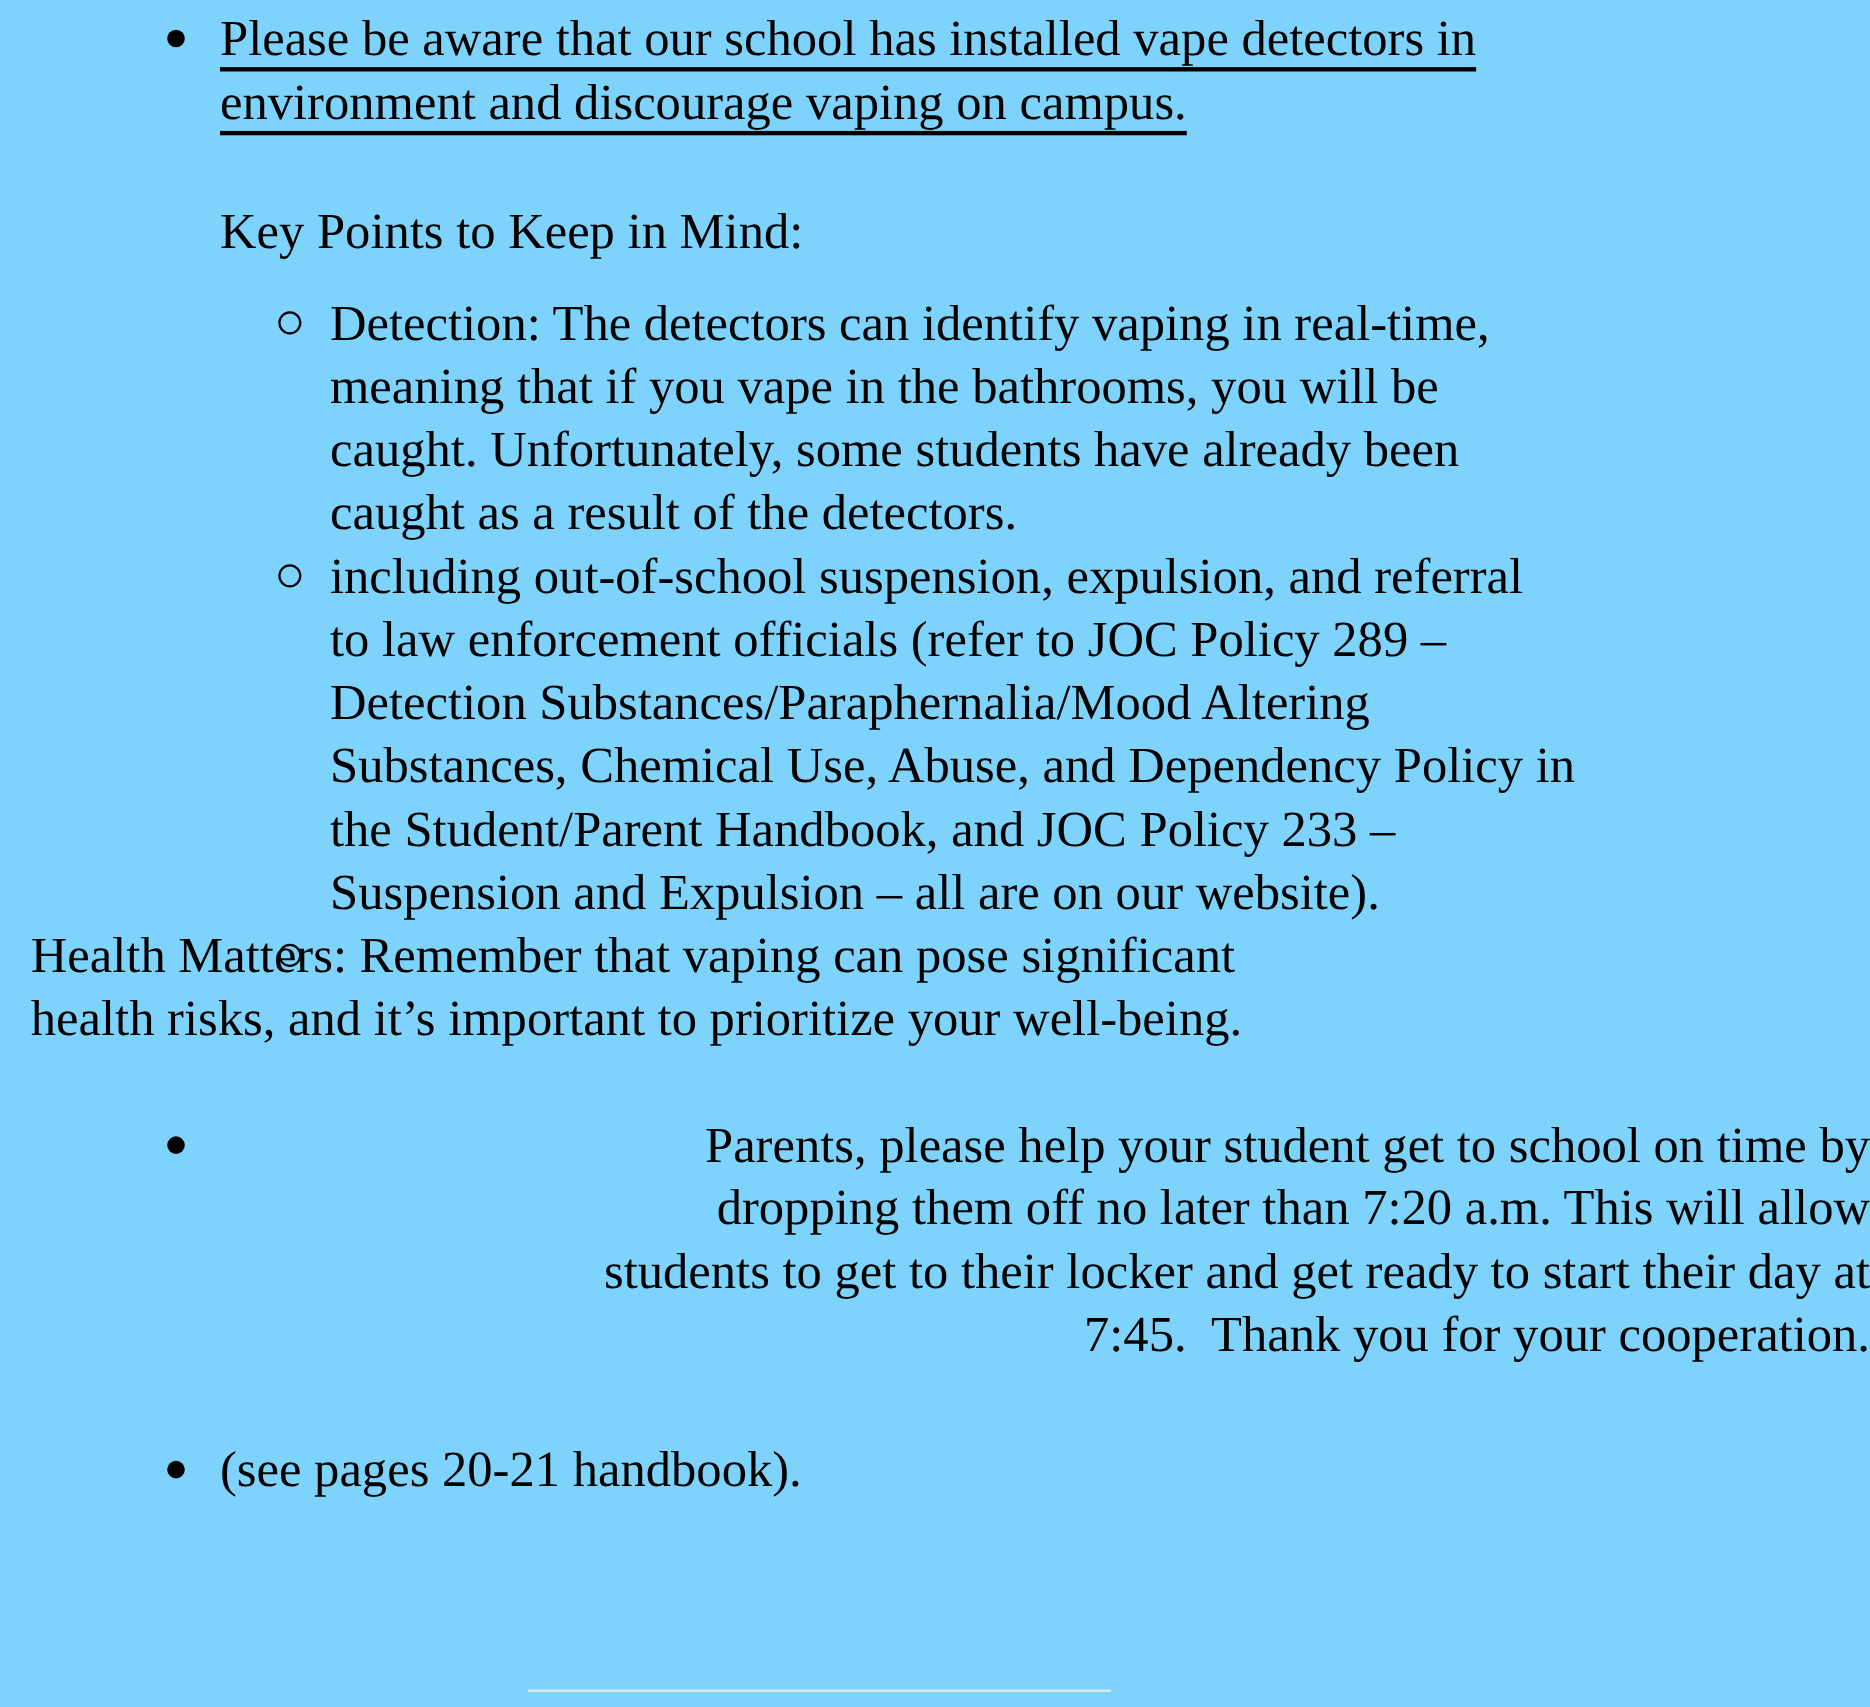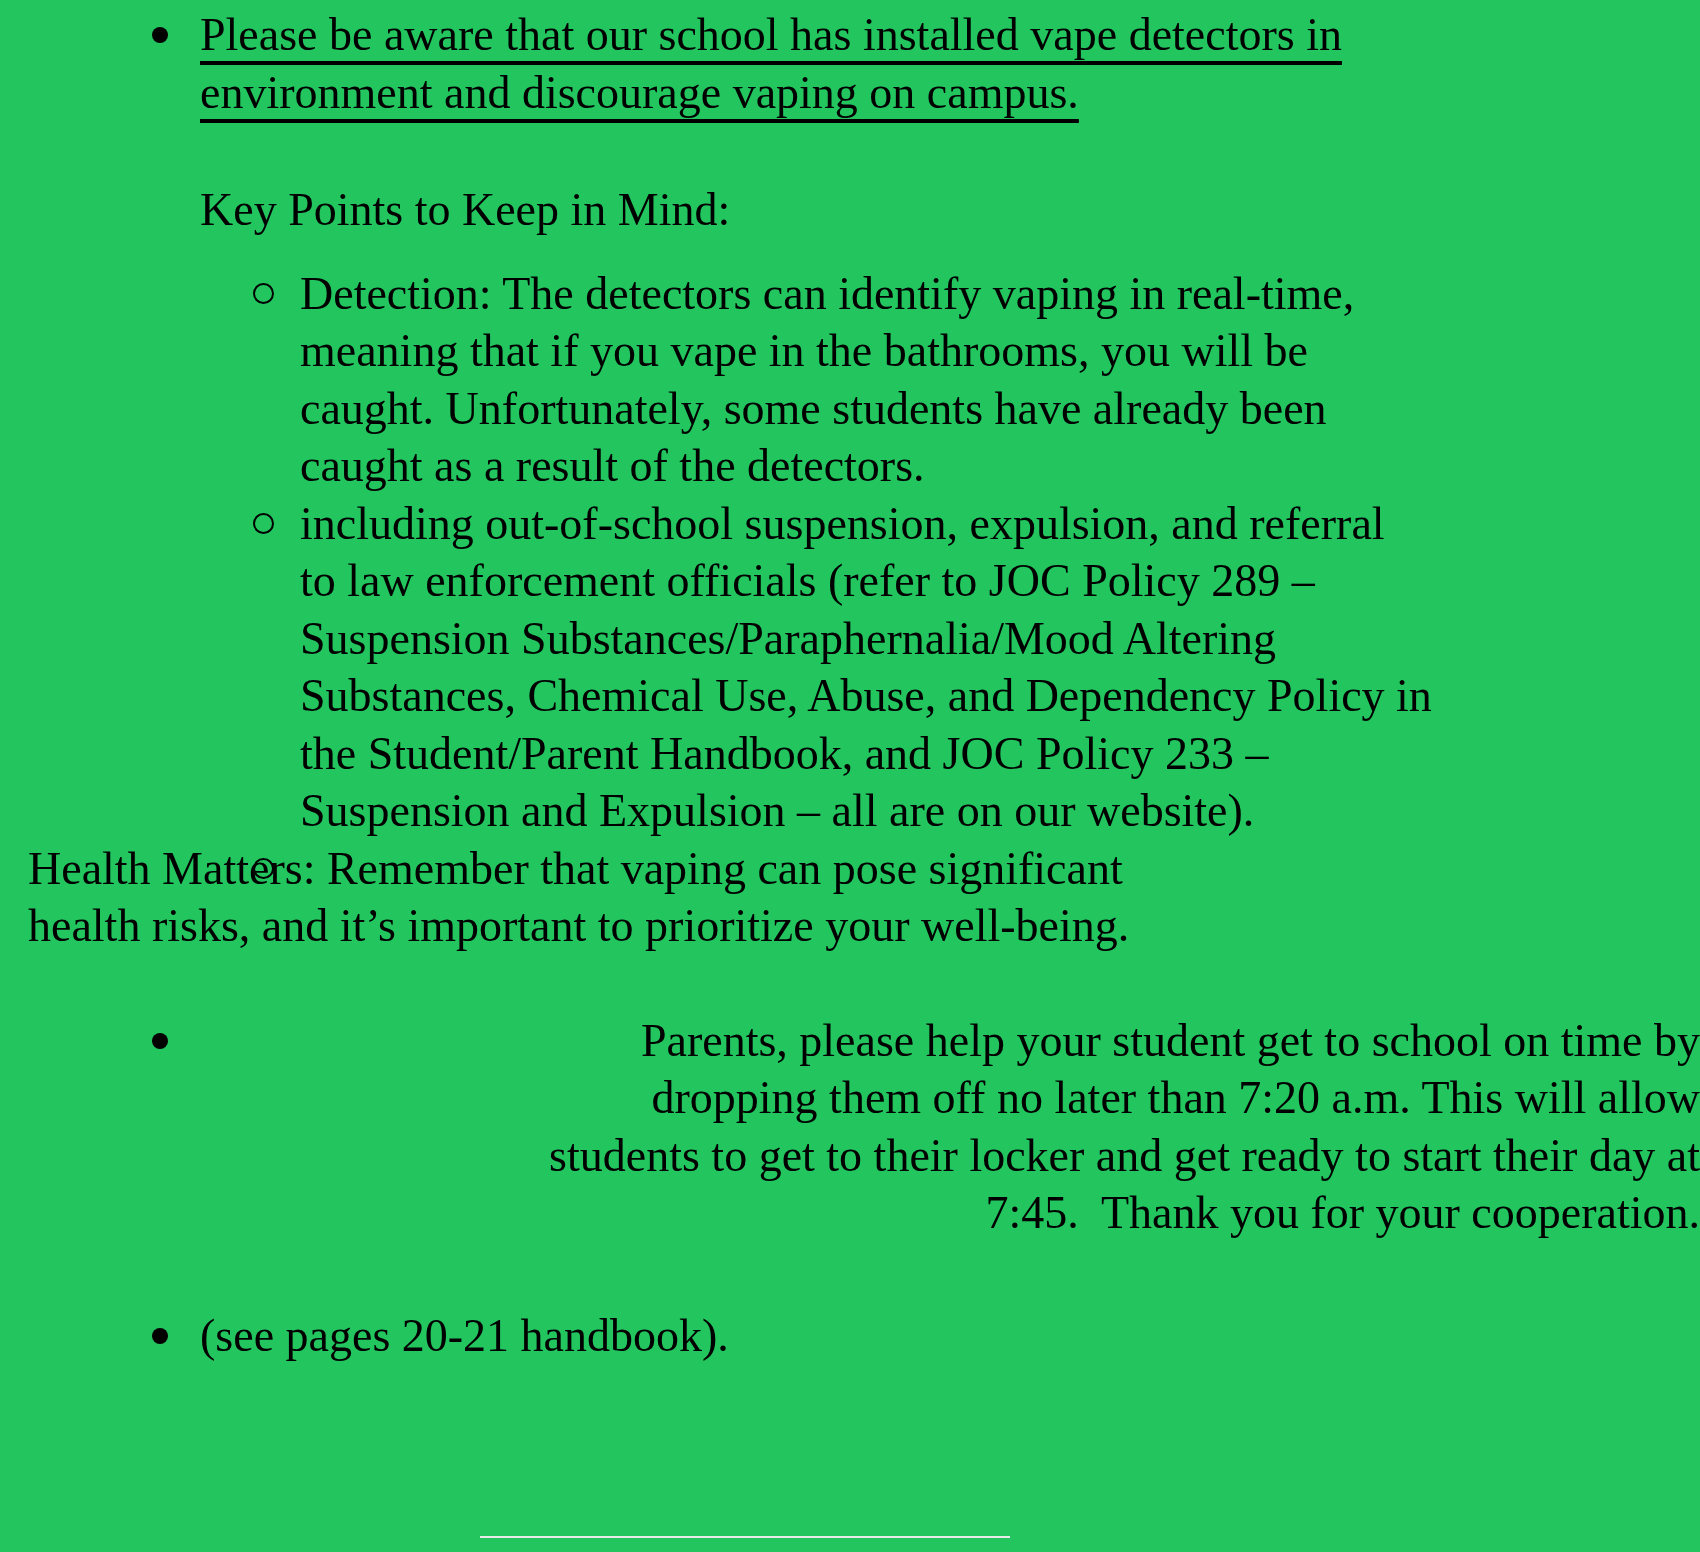--- a/index.html
+++ b/index.html
@@ -1,20 +1,20 @@
 <!DOCTYPE html>
 <html><head>
 <meta charset="utf-8">
 <style>
   html, body { margin: 0; padding: 0; background: #ffffff; }
   .page {
     position: relative;
     width: 1700px;
     height: 1552px;
-    background: #22c55e;
+    background: #7dd3fc;
     color: #000000;
     font-family: "Liberation Serif", "DejaVu Serif", serif;
     font-size: 46px;
     line-height: 57.5px;
     overflow: hidden;
   }
   .block { position: relative; }
   .pad1 { padding-left: 200px; }   
   .pad2 { padding-left: 300px; }   
   .ln { white-space: pre; }
@@ -79,21 +79,21 @@
     <div class="ln">Detection: The detectors can identify vaping in real-time,</div>
     <div class="ln">meaning that if you vape in the bathrooms, you will be</div>
     <div class="ln">caught. Unfortunately, some students have already been</div>
     <div class="ln">caught as a result of the detectors.</div>
   </div>
 
   <div class="block pad2 m-s2">
     <span class="circle"></span>
     <div class="ln">including out-of-school suspension, expulsion, and referral</div>
     <div class="ln">to law enforcement officials (refer to JOC Policy 289 –</div>
-    <div class="ln">Suspension Substances/Paraphernalia/Mood Altering</div>
+    <div class="ln">Detection Substances/Paraphernalia/Mood Altering</div>
     <div class="ln">Substances, Chemical Use, Abuse, and Dependency Policy in</div>
     <div class="ln">the Student/Parent Handbook, and JOC Policy 233 –</div>
     <div class="ln">Suspension and Expulsion – all are on our website).</div>
   </div>
 
   <div class="block pad2 m-s3">
     <span class="circle"></span>
     <div class="ln">Health Matters: Remember that vaping can pose significant</div>
     <div class="ln">health risks, and it’s important to prioritize your well-being.</div>
   </div>

